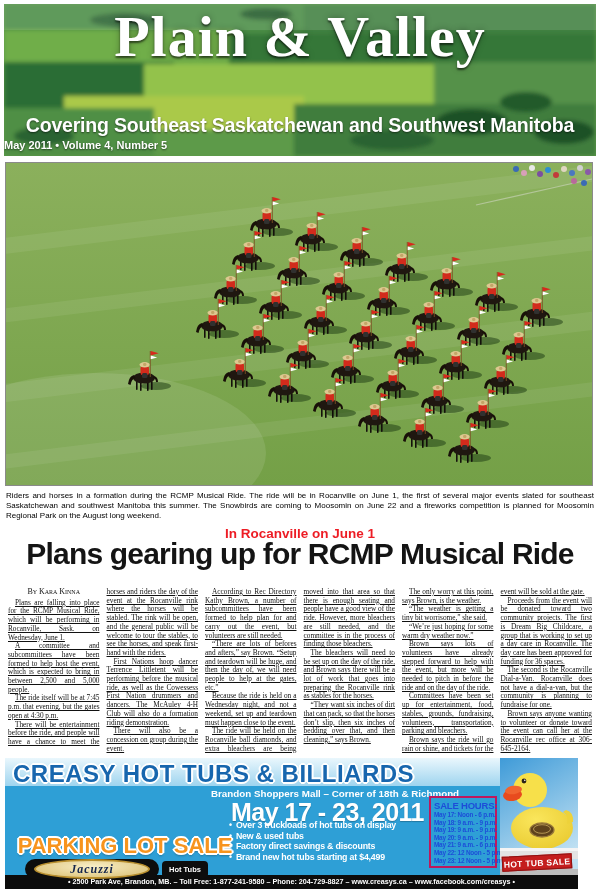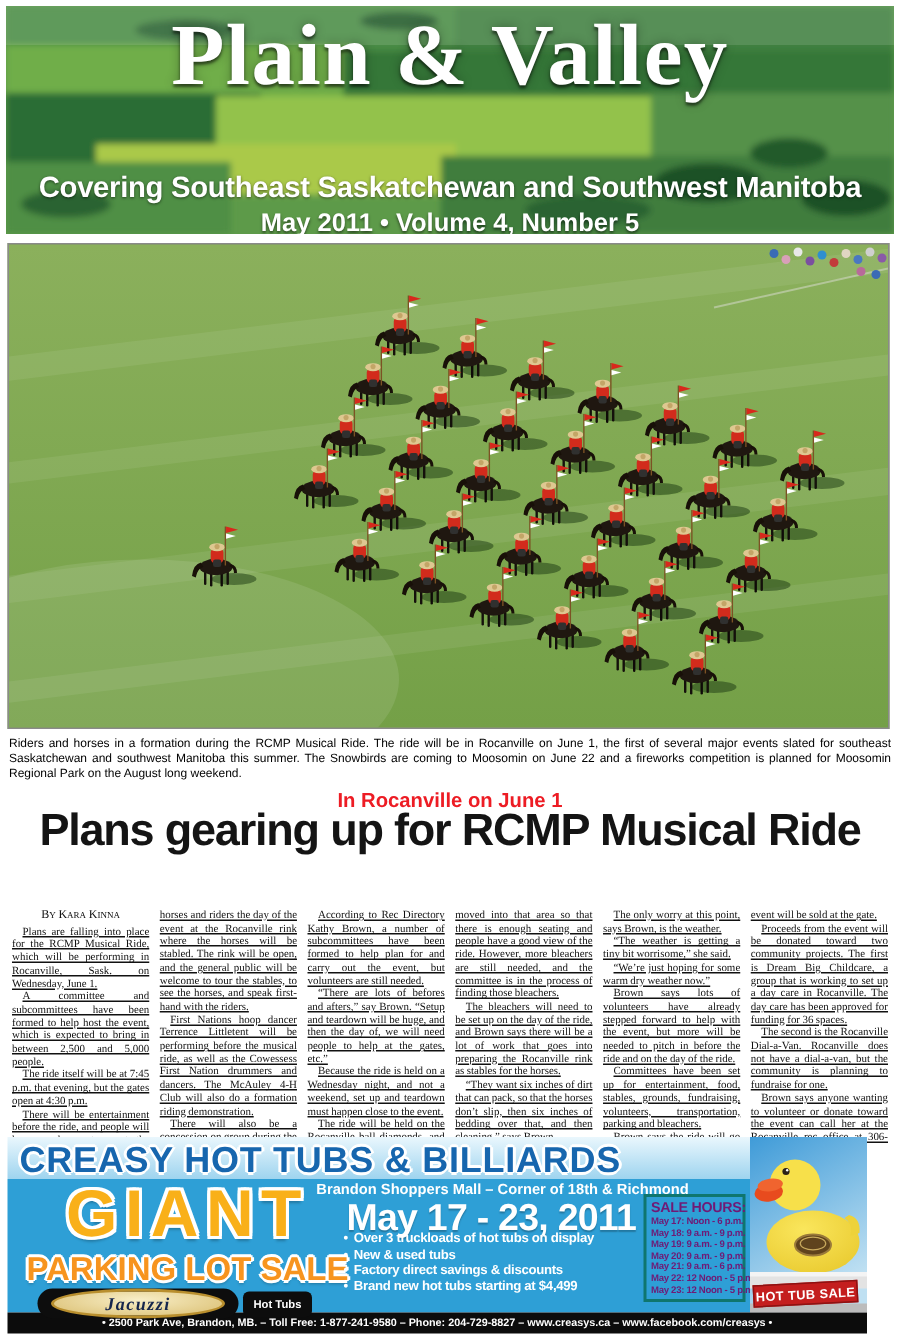--- a/index.html
+++ b/index.html
@@ -9,40 +9,40 @@
   
   .masthead{position:absolute;left:4px;top:4px;width:592px;height:152px;overflow:hidden;}
   .masthead svg{position:absolute;left:0;top:0;}
   .mast-title{position:absolute;left:0;top:2px;width:100%;text-align:center;
       font-family:"Liberation Serif",serif;font-weight:700;font-size:58px;line-height:62px;
       color:#ffffff;letter-spacing:1px;
       text-shadow:0 2px 2px rgba(0,0,0,.55),0 0 7px rgba(0,0,0,.3);}
   .mast-tagline{position:absolute;left:0;top:110px;width:100%;text-align:center;
       font-weight:700;font-size:19.5px;color:#ffffff;letter-spacing:-0.2px;
       text-shadow:0 1px 2px rgba(0,0,0,.55);}
-  .mast-issue{position:absolute;left:0;top:135px;width:100%;text-align:center;
-      font-weight:700;font-size:17px;color:#ffffff;text-shadow:0 1px 2px rgba(0,0,0,.55);}
+  .mast-issue{position:absolute;left:0;top:135px;width:100%;text-align:left;
+      font-weight:700;font-size:11px;color:#ffffff;text-shadow:0 1px 2px rgba(0,0,0,.55);}
 
   
   .photo{position:absolute;left:5px;top:162px;width:588px;height:324px;margin:0;
       border:1px solid #8a8a8a;box-sizing:border-box;overflow:hidden;background:#7ea44e;}
 
   
   .caption{position:absolute;left:6px;top:491px;width:588px;margin:0;
       font-size:8px;line-height:10px;color:#000;text-align:justify;}
 
   
   .kicker{position:absolute;left:0;top:526px;width:100%;text-align:center;
       font-weight:700;font-size:13.5px;color:#ed1c24;}
   .headline{position:absolute;left:0;top:538px;width:100%;margin:0;text-align:center;
       font-weight:700;font-size:30px;line-height:32px;color:#141414;
       letter-spacing:-0.8px;white-space:nowrap;}
 
   
-  .article-cols{position:absolute;left:8px;top:606px;width:584px;height:180px;
+  .article-cols{position:absolute;left:8px;top:588px;width:584px;height:180px;
       column-count:6;column-gap:7px;overflow:hidden;
       font-family:"Liberation Serif",serif;font-size:7.3px;line-height:8.7px;
       color:#111;text-align:justify;word-spacing:-0.2px;}
   .byline{font-variant:small-caps;text-align:center;font-size:8px;margin-bottom:2px;}
   .article-cols p{margin:0;text-indent:7px;text-decoration:underline;}
 
   
   .ad{position:absolute;left:5px;top:758px;width:573px;height:131px;}
   .ad-header{position:absolute;left:0;top:0;width:573px;height:28px;
       background:linear-gradient(#eaf7fd,#9ed4ef);}
@@ -68,21 +68,21 @@
       font-weight:700;font-size:9.8px;color:#ffffff;white-space:nowrap;}
   .ad-dates{position:absolute;left:215px;top:40px;width:215px;text-align:center;
       font-weight:700;font-size:25px;letter-spacing:-0.5px;color:#ffffff;white-space:nowrap;
       text-shadow:0 1px 1px rgba(0,0,0,.25);}
   .ad-bullets{position:absolute;left:222px;top:62px;width:212px;margin:0;padding:0;
       list-style:none;color:#fff;font-weight:700;font-size:8.8px;line-height:10.6px;
       letter-spacing:-0.2px;}
   .ad-bullets li{white-space:nowrap;}
   .ad-bullets li::before{content:"•";margin:0 4px 0 2px;}
   .hours-box{position:absolute;left:424px;top:38px;width:68px;height:72px;
-      border:2px solid #0f766e;box-sizing:border-box;padding:2px 0 0 3px;color:#701a75;}
+      border:2px solid #be185d;box-sizing:border-box;padding:2px 0 0 3px;color:#1d4ed8;}
   .hours-title{font-weight:800;font-size:9.5px;letter-spacing:-0.2px;white-space:nowrap;}
   .hour-line{font-weight:700;font-size:6.4px;line-height:7.6px;letter-spacing:-0.2px;white-space:nowrap;}
   .ad-bar{position:absolute;left:0;top:117px;width:573px;height:14px;background:#0c0c0c;}
   .ad-contact{position:absolute;left:0;top:117px;width:573px;height:14px;line-height:14px;
       text-align:center;color:#ffffff;font-weight:700;font-size:7.2px;white-space:nowrap;}
   .jacuzzi{position:absolute;left:20px;top:96px;height:30px;display:flex;align-items:center;z-index:3;}
   .jac-pill{background:#0d0d0d;border-radius:15px;padding:0 9px;display:flex;align-items:center;}
   .jac-oval{display:inline-block;width:116px;height:20px;border-radius:50%;
       background:radial-gradient(ellipse at 50% 35%,#f8eec7,#d9bd6e);
       border:2px solid #b98f2e;box-sizing:border-box;text-align:center;
@@ -248,21 +248,20 @@
       <p>The second is the Rocanville Dial-a-Van. Rocanville does not have a dial-a-van, but the community is planning to fundraise for one.</p>
       <p>Brown says anyone wanting to volunteer or donate toward the event can call her at the Rocanville rec office at 306-645-2164.</p>
     </section>
 
   <section class="ad">
     <div class="ad-header">
       <span class="ad-store">CREASY HOT TUBS &amp; BILLIARDS</span>
     </div>
     <div class="ad-body"></div>
 
-    <div class="giant">GIANT</div>
     <div class="parking">PARKING LOT SALE</div>
 
     <div class="ad-location">Brandon Shoppers Mall – Corner of 18th &amp; Richmond</div>
     <div class="ad-dates">May 17 - 23, 2011</div>
 
     <ul class="ad-bullets">
 
     <li>Over 3 truckloads of hot tubs on display</li>
         <li>New &amp; used tubs</li>
         <li>Factory direct savings &amp; discounts</li>

